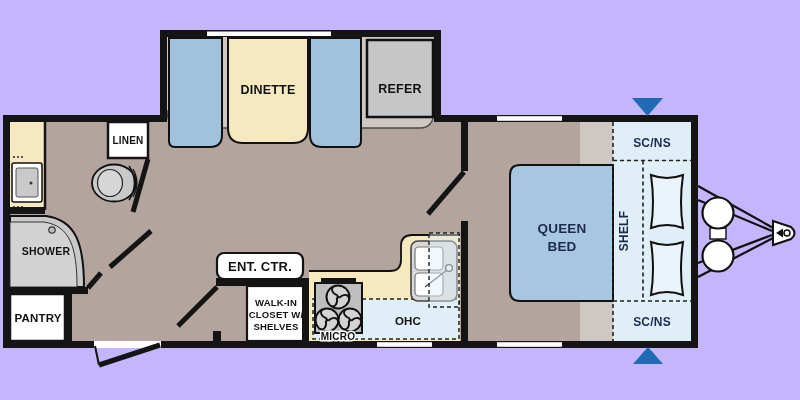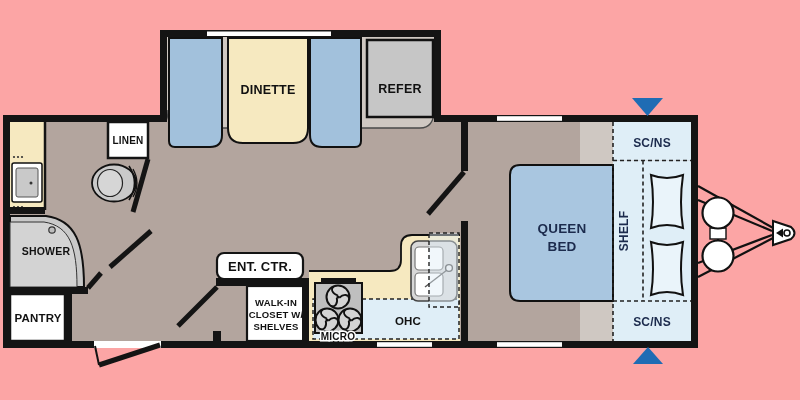--- a/index.html
+++ b/index.html
@@ -1,16 +1,16 @@
 <!DOCTYPE html>
 <html><head>
 <meta charset="utf-8">
 <style>
   html,body{margin:0;padding:0;background:#fff;}
-  .stage{width:800px;height:400px;position:relative;background:#fca5a5;overflow:hidden;}
+  .stage{width:800px;height:400px;position:relative;background:#c4b5fd;overflow:hidden;}
   svg{display:block;}
   text{font-family:"Liberation Sans","DejaVu Sans",sans-serif;font-weight:bold;}
   .lbl{letter-spacing:.2px;}
 </style>
 </head>
 <body>
 
 <div class="stage">
 <svg width="800" height="400" viewBox="0 0 800 400">
 

